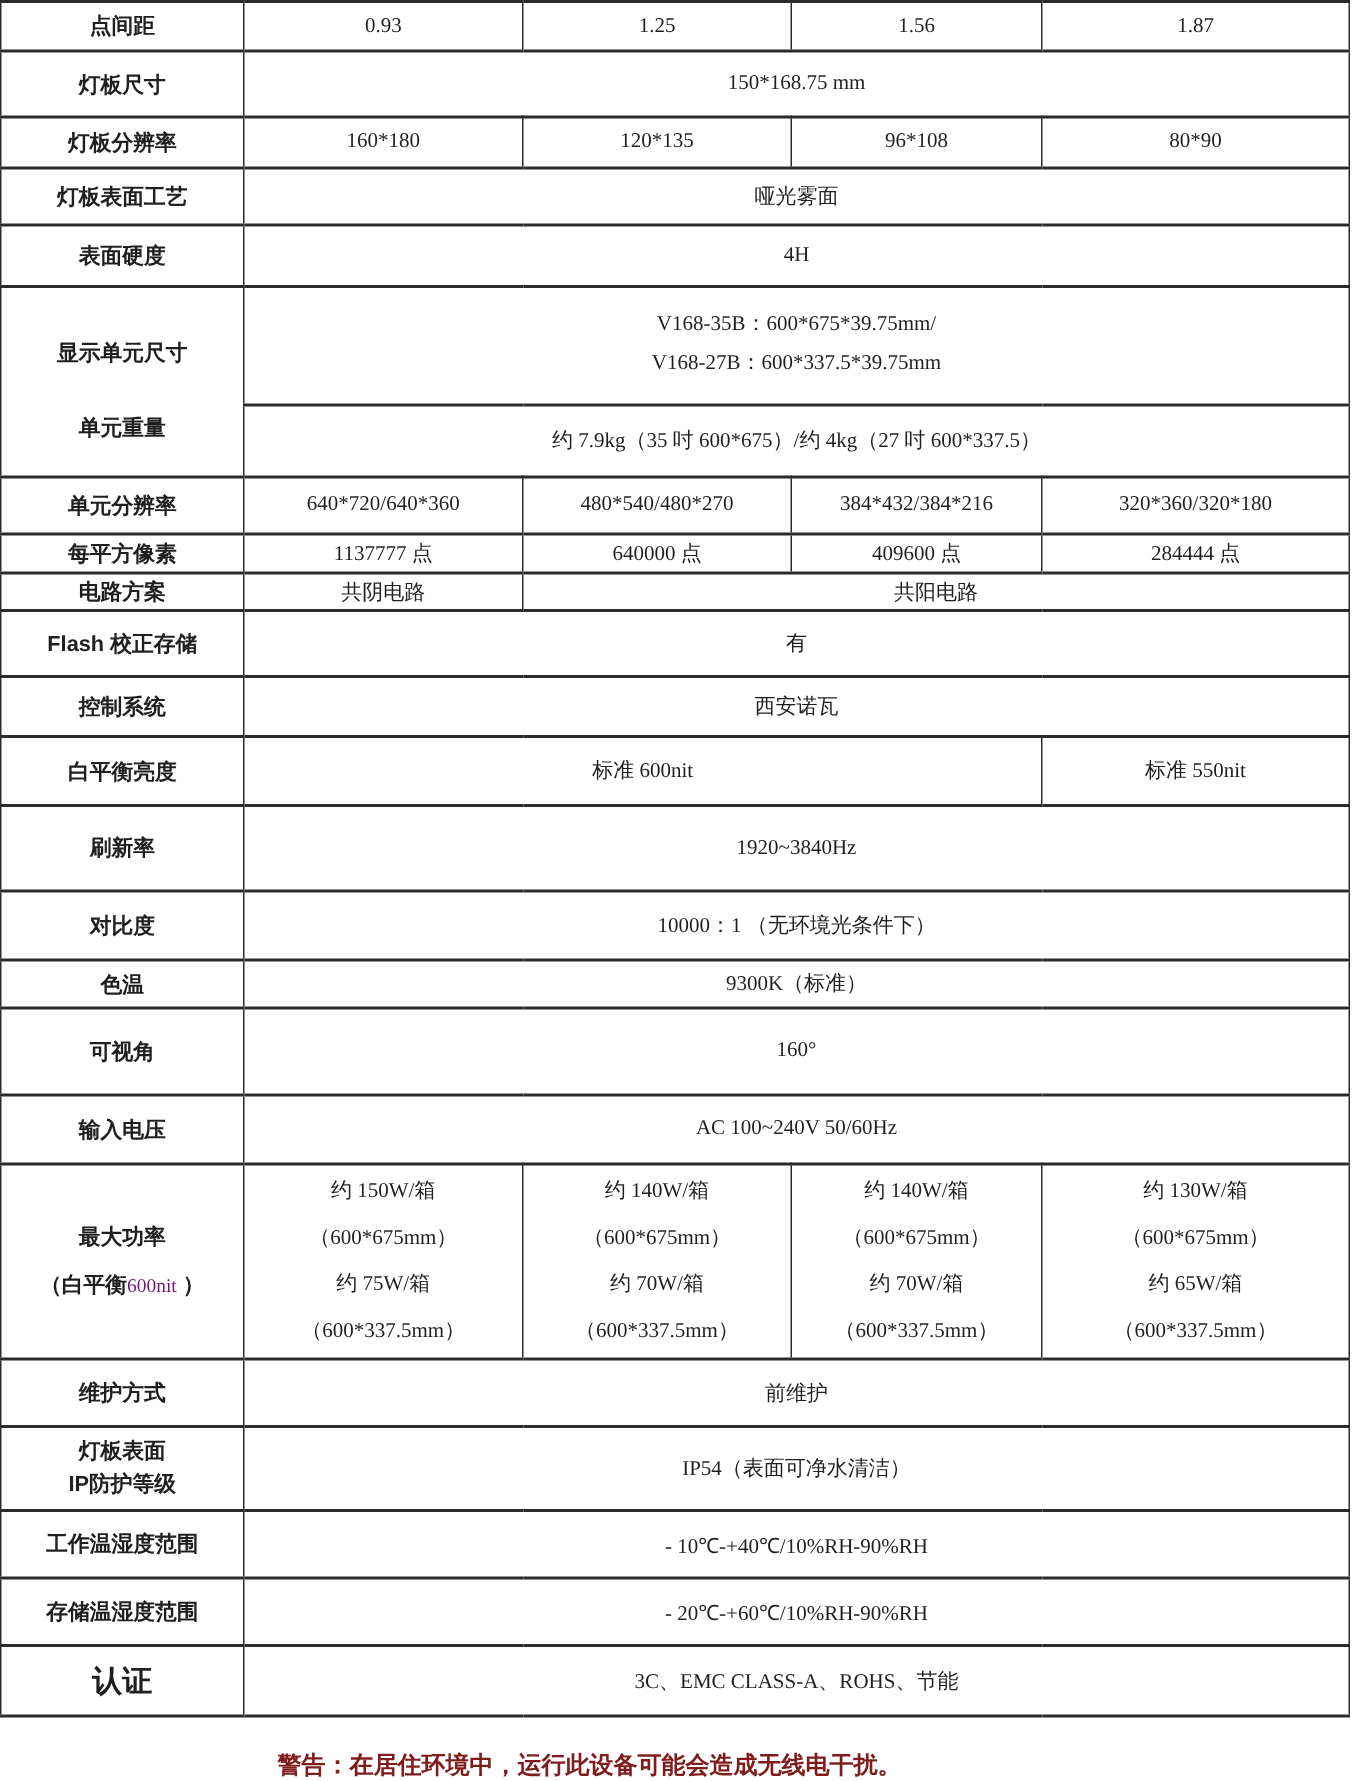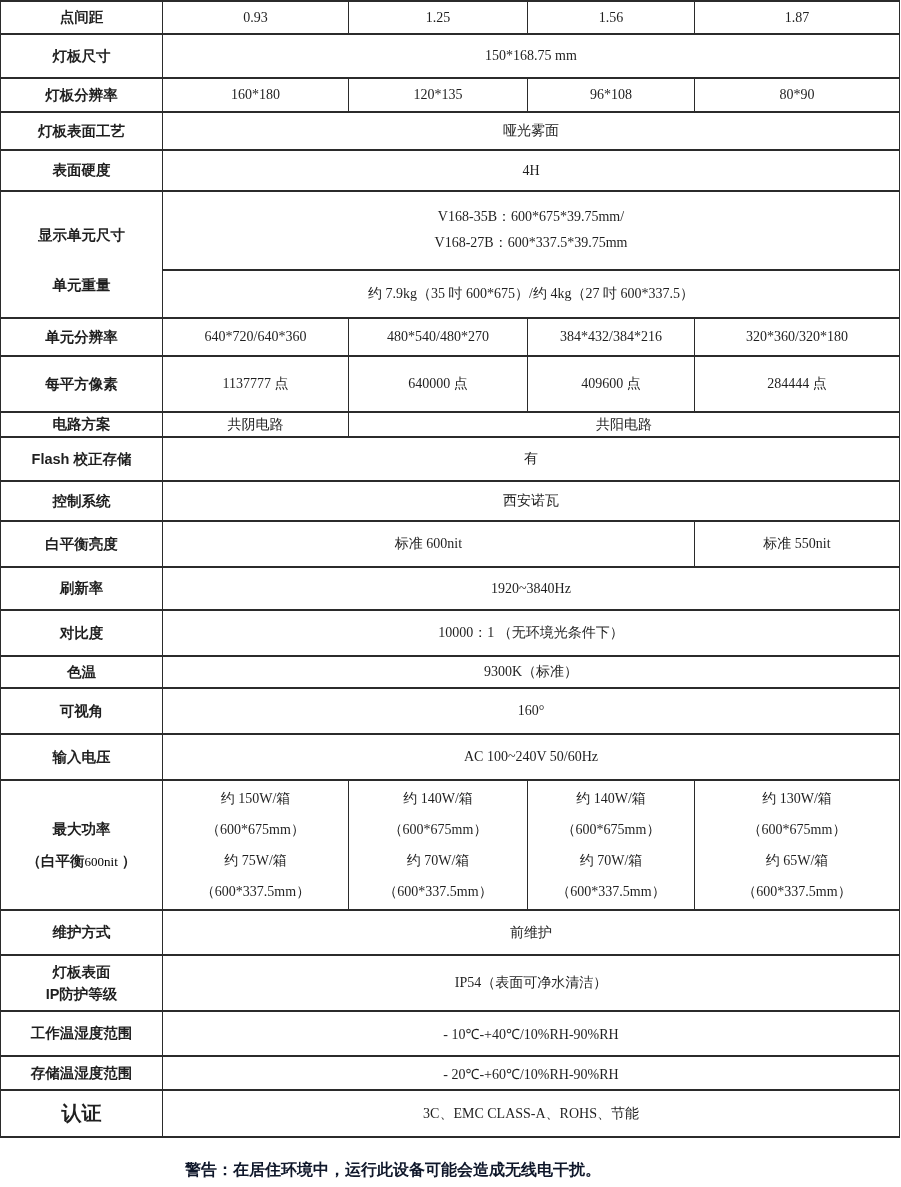--- a/index.html
+++ b/index.html
@@ -38,32 +38,32 @@
   }
   .spec th.big-label { font-size: 20px; }
   .spec td.va-top { vertical-align: top; padding-top: 10px; }
   .label-stack { display: flex; flex-direction: column; height: 101px; padding: 0; }
   .label-stack .seg-top { height: 62px; display: flex; align-items: center; justify-content: center; }
   .label-stack .seg-bottom { height: 39px; display: flex; align-items: center; justify-content: center; }
   .two-line div { line-height: 26px; }
   .label-two-line div { line-height: 22px; }
   .power-label div { line-height: 32px; }
   .power-label .muted {
-    color: #000000;
+    color: #701a75;
     font-weight: normal;
     font-size: 13px;
     font-family: "Liberation Serif", serif;
   }
   .power-cell div { line-height: 31px; }
   .footer-warning {
     margin: 22px 0 0 185px;
     font-weight: bold;
     font-size: 16px;
     font-family: "Liberation Sans", sans-serif;
-    color: #0f172a;
+    color: #7f1d1d;
   }
 </style>
 </head>
 <body>
 
 <table class="spec">
   <colgroup>
     <col style="width:162px">
     <col style="width:186px">
     <col style="width:179px">
@@ -120,21 +120,21 @@
   </tr>
 
   <tr style="height:38px">
     <th>单元分辨率</th>
     <td>640*720/640*360</td>
     <td>480*540/480*270</td>
     <td>384*432/384*216</td>
     <td class="va-top">320*360/320*180</td>
   </tr>
 
-  <tr style="height:56px">
+  <tr style="height:26px">
     <th>每平方像素</th>
     <td>1137777 点</td>
     <td>640000 点</td>
     <td>409600 点</td>
     <td>284444 点</td>
   </tr>
 
   <tr style="height:21px">
     <th>电路方案</th>
     <td>共阴电路</td>
@@ -150,36 +150,36 @@
     <th>控制系统</th>
     <td colspan="4">西安诺瓦</td>
   </tr>
 
   <tr style="height:46px">
     <th>白平衡亮度</th>
     <td colspan="3">标准 600nit</td>
     <td>标准 550nit</td>
   </tr>
 
-  <tr style="height:43px">
+  <tr style="height:57px">
     <th>刷新率</th>
     <td colspan="4">1920~3840Hz</td>
   </tr>
 
   <tr style="height:46px">
     <th>对比度</th>
     <td colspan="4">10000：1 （无环境光条件下）</td>
   </tr>
 
   <tr style="height:32px">
     <th>色温</th>
     <td colspan="4">9300K（标准）</td>
   </tr>
 
-  <tr style="height:46px">
+  <tr style="height:58px">
     <th>可视角</th>
     <td colspan="4">160°</td>
   </tr>
 
   <tr style="height:46px">
     <th>输入电压</th>
     <td colspan="4">AC 100~240V 50/60Hz</td>
   </tr>
 
   <tr style="height:128px">
@@ -224,21 +224,21 @@
       <div>IP防护等级</div>
     </th>
     <td colspan="4">IP54（表面可净水清洁）</td>
   </tr>
 
   <tr style="height:45px">
     <th>工作温湿度范围</th>
     <td colspan="4">- 10℃-+40℃/10%RH-90%RH</td>
   </tr>
 
-  <tr style="height:34px">
+  <tr style="height:45px">
     <th>存储温湿度范围</th>
     <td colspan="4">- 20℃-+60℃/10%RH-90%RH</td>
   </tr>
 
   <tr style="height:47px">
     <th class="big-label">认证</th>
     <td colspan="4">3C、EMC CLASS-A、ROHS、节能</td>
   </tr>
 </tbody>
   </table>

